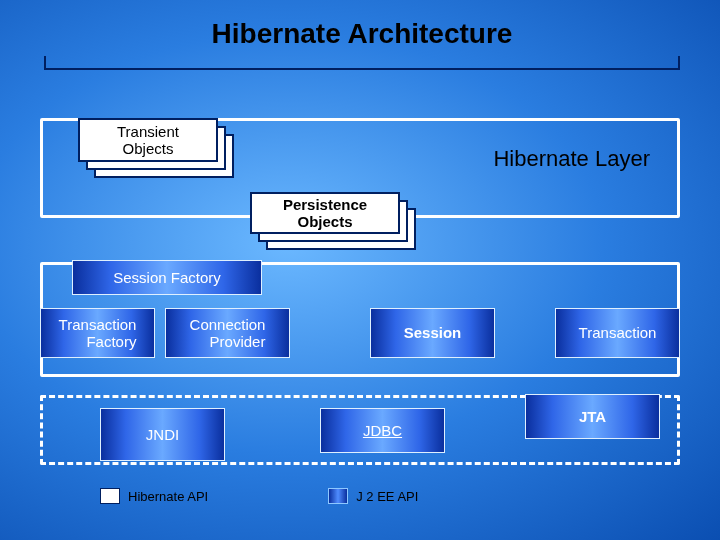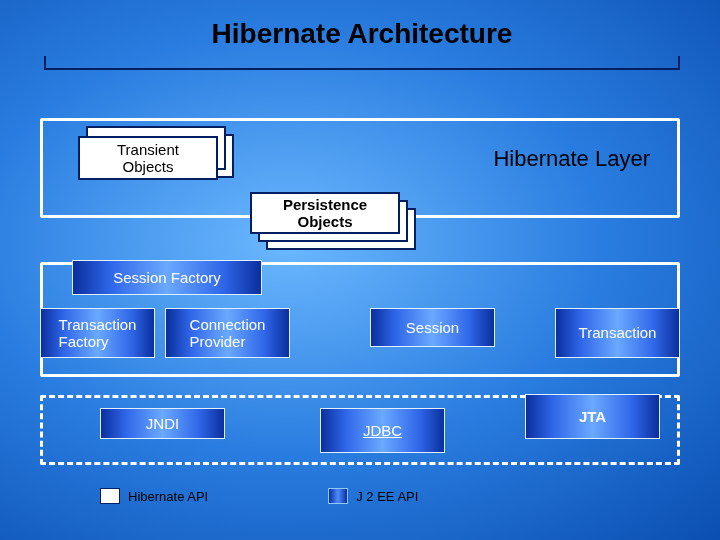--- a/index.html
+++ b/index.html
@@ -51,21 +51,21 @@
     display: flex;
     align-items: center;
     justify-content: center;
     text-align: center;
     font-size: 15px;
     line-height: 1.15;
   }
   .transient { left: 38px; top: 28px; width: 160px; height: 60px; }
   .transient .c1 { left: 16px; top: 16px; width: 140px; height: 44px; }
   .transient .c2 { left: 8px;  top: 8px;  width: 140px; height: 44px; }
-  .transient .c3 { left: 0;    top: 18px;   width: 140px; height: 44px; }
+  .transient .c3 { left: 0;    top: 0;   width: 140px; height: 44px; }
 
   .persist-obj { left: 210px; top: 102px; width: 170px; height: 58px; }
   .persist-obj .c1 { left: 16px; top: 16px; width: 150px; height: 42px; }
   .persist-obj .c2 { left: 8px;  top: 8px;  width: 150px; height: 42px; }
   .persist-obj .c3 { left: 0;   top: 0;    width: 150px; height: 42px; font-weight: bold; }
 
   .pers-layer {
     position: absolute;
     left: 0; right: 0; top: 172px; height: 115px;
     border: 3px solid #fff;
@@ -78,37 +78,37 @@
   }
 
   .box {
     position: absolute;
     background: linear-gradient(90deg, #0a2f9e 0%, #2f66e8 20%, #6aa9ff 50%, #2f66e8 80%, #0a2f9e 100%);
     border: 1px solid #dff0ff;
     color: #fff;
     display: flex;
     align-items: center;
     justify-content: center;
-    text-align: left;
+    text-align: right;
     font-size: 15px;
     line-height: 1.15;
   }
   .sf { left: 32px;  top: 170px; width: 190px; height: 35px; }
   .tf { left: 0;     top: 218px; width: 115px; height: 50px; }
   .cp { left: 125px; top: 218px; width: 125px; height: 50px; }
-  .ss { left: 330px; top: 218px; width: 125px; height: 39px; }
+  .ss { left: 330px; top: 218px; width: 125px; height: 50px; font-weight: bold; }
   .tx { left: 515px; top: 218px; width: 125px; height: 50px; }
 
   .j2ee-layer {
     position: absolute;
     left: 0; right: 0; top: 305px; height: 70px;
     border: 3px dashed #fff;
     border-radius: 2px;
   }
-  .jn { left: 60px;  top: 318px; width: 125px; height: 31px; }
+  .jn { left: 60px;  top: 318px; width: 125px; height: 53px; }
   .jd { left: 280px; top: 318px; width: 125px; height: 45px; text-decoration: underline; }
   .jt { left: 485px; top: 304px; width: 135px; height: 45px; font-weight: bold; }
 
   .legend {
     position: absolute;
     left: 60px; top: 398px;
     display: flex;
     gap: 120px;
     align-items: flex-end;
     font-size: 13px;

